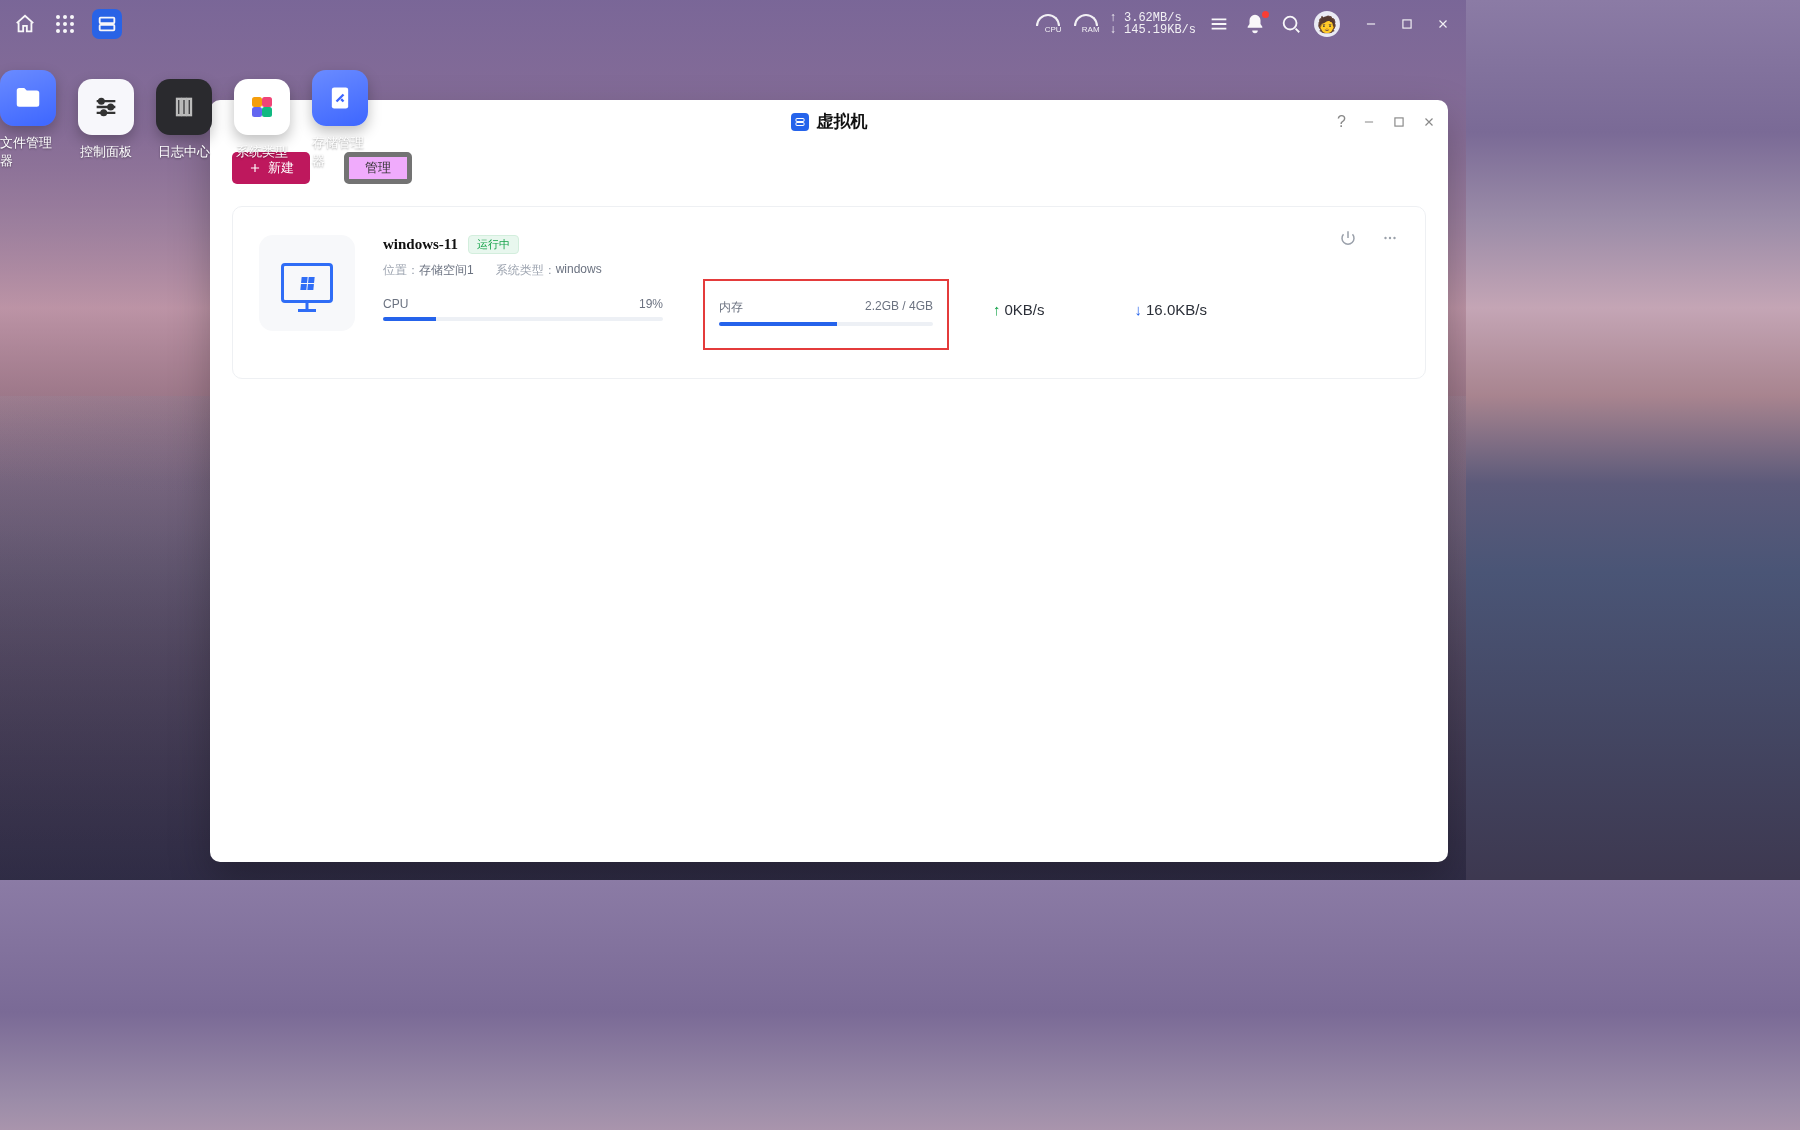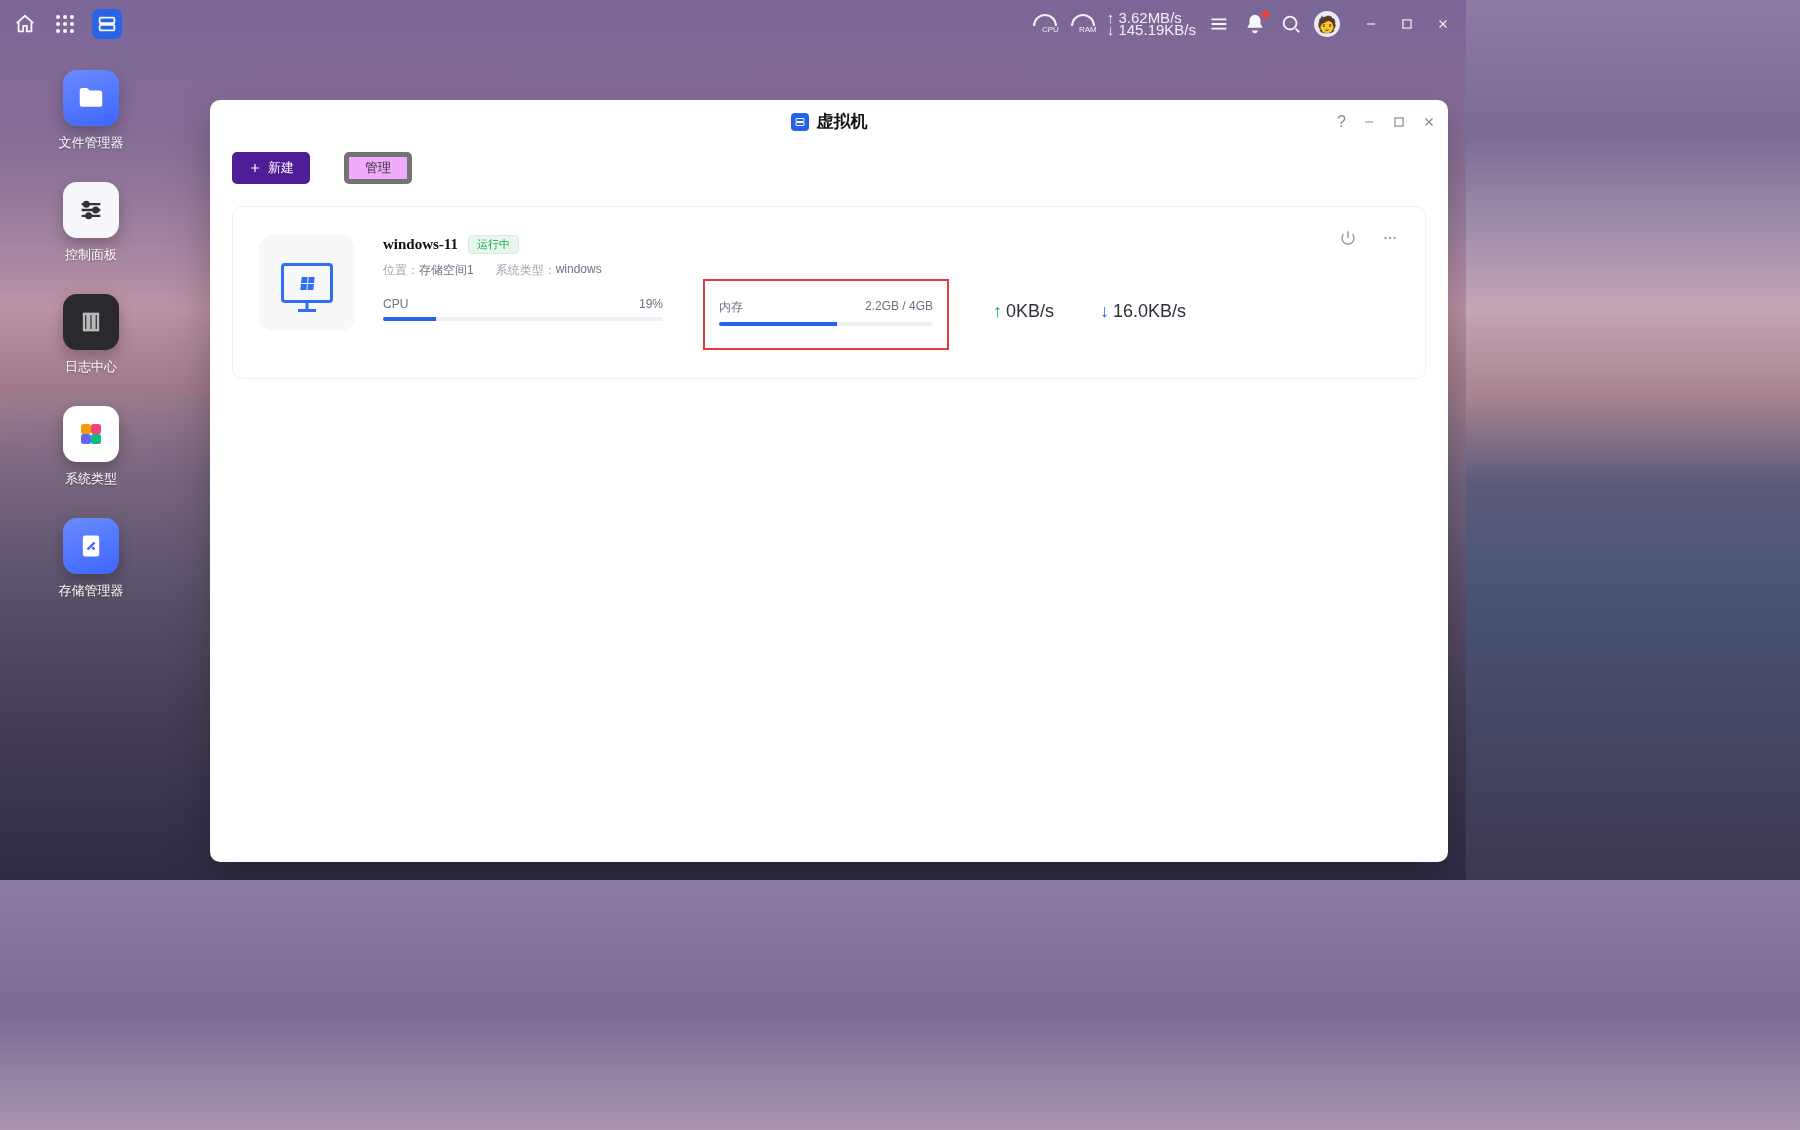--- a/index.html
+++ b/index.html
@@ -49,36 +49,36 @@
       width: 30px; height: 30px; border-radius: 7px;
       background: #2563eb;
       display:flex;align-items:center;justify-content:center;
     }
     .grid-dots { display:grid; grid-template-columns:repeat(3,4px); grid-gap:3px; }
     .grid-dots i { width:4px;height:4px;background:#fff;border-radius:50%; }
     .gauge { display:flex; align-items:center; gap:4px; }
     .gauge-icon { width:28px; height:20px; display:flex; align-items:flex-end; justify-content:center; flex-direction:column; font-size:8px; opacity:0.9; }
     .gauge-arc { position:relative; width:24px; height:14px; border:2px solid #fff; border-bottom:none; border-radius:14px 14px 0 0; margin:0 auto;}
     .gauge-label{ font-size:8px; line-height:1; text-align:center;}
-    .net-stats { font-size:15px; line-height:12px; opacity:0.9; }
+    .net-stats { font-size:12px; line-height:12px; opacity:0.9;font-family:Liberation Mono, monospace; }
     .bell-dot { position:relative; }
     .bell-dot::after { content:""; position:absolute; top:0; right:-1px; width:7px;height:7px; background:#ff3b30; border-radius:50%; }
     .avatar { width:26px;height:26px;border-radius:50%;background:#eaeaf4;display:flex;align-items:center;justify-content:center;font-size:16px; }
     .win-controls { display:flex; align-items:center; gap:14px; margin-left:10px; }
     .win-btn { width:22px;height:22px;display:flex;align-items:center;justify-content:center;cursor:pointer;opacity:0.9; }
 
     .sidebar {
       position: absolute;
       left: 0;
       top: 70px;
       width: 182px;
       display: flex;
-      flex-direction: column;
+      flex-direction: row;
       align-items: center;
-      gap: 30px;
+      gap: 22px;
       z-index: 5;
     }
     .side-item { display:flex; flex-direction:column; align-items:center; gap:8px; cursor:pointer; }
     .side-tile {
       width:56px;height:56px;border-radius:14px;
       display:flex;align-items:center;justify-content:center;
       box-shadow: 0 6px 14px rgba(0,0,0,0.25);
     }
     .side-label { color:#fff; font-size:13px; text-shadow:0 1px 2px rgba(0,0,0,0.4); }
     .tile-blue { background: linear-gradient(160deg,#6a8bff 0%, #3d66ff 100%); }
@@ -108,21 +108,21 @@
     .mw-title { display:flex; align-items:center; gap:8px; font-size:17px; font-weight:600; color:#111; }
     .mw-title .mini-icon{ width:18px;height:18px;border-radius:4px;background:#2563eb;display:flex;align-items:center;justify-content:center; }
     .mw-controls { position:absolute; right:12px; top:0; height:100%; display:flex; align-items:center; gap:16px; color:#888; }
     .mw-controls .ctrl { cursor:pointer; display:flex; align-items:center; }
 
     .mw-toolbar { padding: 8px 22px 8px 22px; display:flex; align-items:center; gap:14px; }
     .btn {
       height:32px; padding:0 16px; border-radius:5px; font-size:13px;
       display:flex; align-items:center; gap:6px; cursor:pointer;
     }
-    .btn-primary { background:#4c1d95; color:#fff; }
+    .btn-primary { background:#be185d; color:#fff; }
     .btn-secondary { background:#f0abfc; color:#333; border:5px solid #737373;margin-left:20px; }
 
     .mw-body { flex:1; padding: 14px 22px 22px 22px; }
     .vm-card {
       border:1px solid #eef0f3;
       border-radius:10px;
       padding: 28px 26px;
       display:flex;
       align-items:flex-start;
       gap:28px;
@@ -149,21 +149,21 @@
       padding:1px 8px; border-radius:4px;
     }
     .vm-meta { margin-top:8px; font-size:12px; color:#8b8f98; display:flex; gap:22px; }
     .vm-stats { margin-top:18px; display:flex; gap:40px; align-items:flex-start; }
     .stat { display:flex; flex-direction:column; gap:6px; }
     .stat-cpu { width:280px; }
     .stat-mem { width:246px; padding: 18px 14px 22px 14px; border:2px solid #e43b3b; position:relative; margin-top:-18px; }
     .stat-head { display:flex; justify-content:space-between; font-size:12px; color:#6b7280; }
     .bar { height:4px; background:#edf0f5; border-radius:3px; overflow:hidden; }
     .bar > span{display:block;height:100%;background:#2563eb;}
-    .net-cols { display:flex; gap:46px; align-items:center; font-size:18px; color:#2b2f38; margin-left:4px; margin-top:4px;}
+    .net-cols { display:flex; gap:90px; align-items:center; font-size:15px; color:#2b2f38; margin-left:4px; margin-top:4px;}
     .up-arrow{color:#16a34a;margin-right:4px;}
     .down-arrow{color:#2563eb;margin-right:4px;}
     .vm-actions { position:absolute; right:26px; top:22px; display:flex; align-items:center; gap:24px; color:#9aa0aa; }
     .vm-actions .act { cursor:pointer; }
     .meta-seg { display:flex; }
     .meta-key { color:#9ca3af; }
     .meta-val { color:#6b7280; }
   </style>
 </head>
 <body>

